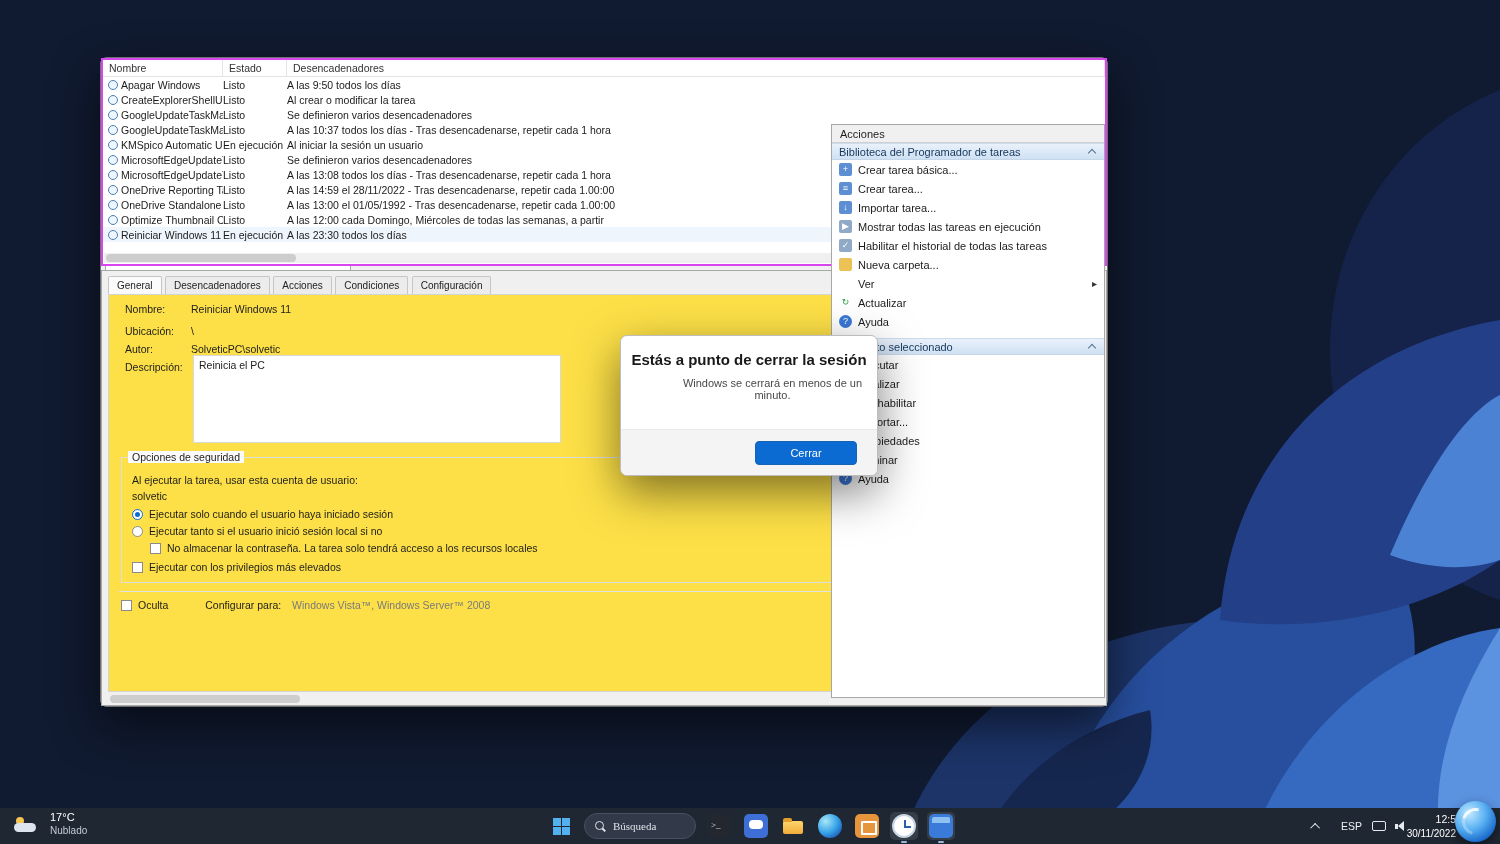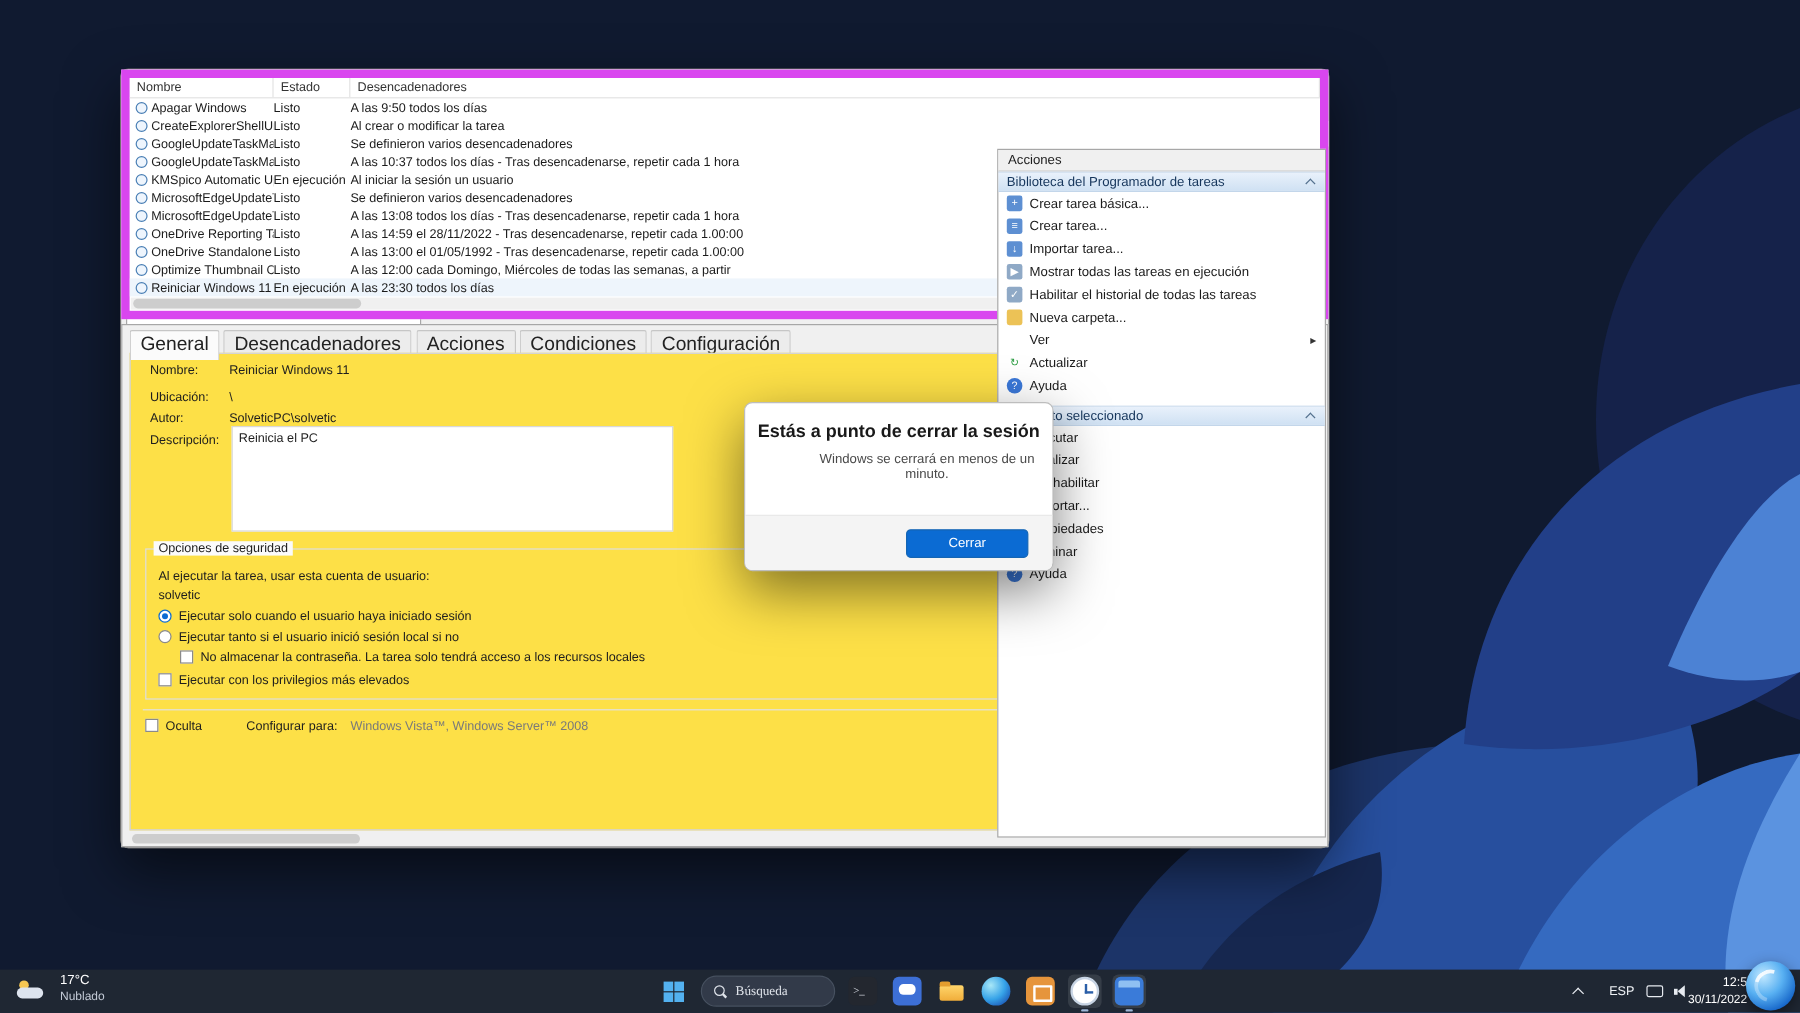--- a/index.html
+++ b/index.html
@@ -41,34 +41,34 @@
   #acts  { left:730px; top:66px; width:274px; height:574px; }
 
   .tree-row { display:flex; align-items:center; height:17px; padding-left:6px; gap:4px; white-space:nowrap; }
   .tree-row .mini-clock { width:11px; height:11px; border:1.5px solid #2f6fbe; border-radius:50%; background:#fff; flex:none; }
   .expander { color:#6b6b6b; font-size:11px; width:8px; margin-left:8px; }
   .folder { width:13px; height:10px; background:#f3c64f; border-radius:1px; position:relative; flex:none; }
   .folder::before { content:""; position:absolute; top:-2px; left:0; width:6px; height:2px; background:#e2ab35; border-radius:1px 1px 0 0; }
   .tree-sel { background:var(--sel); border:1px solid #a8c8e8; padding:0 3px; }
 
   
-  #tasklist { position:absolute; left:0; top:0; right:0; height:208px; background:#fff; border:7px solid #d946ef; overflow:hidden; }
+  #tasklist { position:absolute; left:0; top:0; right:0; height:208px; background:#fff; border:2px solid #d946ef; overflow:hidden; }
   .thead { display:grid; grid-template-columns:120px 64px auto; height:17px; border-bottom:1px solid #e3e3e3; font-size:10.5px; color:#333; }
   .thead span { padding:2px 0 0 6px; border-right:1px solid #e3e3e3; overflow:hidden; white-space:nowrap; }
   .trow { display:grid; grid-template-columns:18px 102px 64px auto; height:15px; font-size:10.5px; color:#1b1b1b; align-items:center; white-space:nowrap; }
   .trow.sel { background:#eef5fc; }
   .trow span { overflow:hidden; }
   .ticon { width:10px; height:10px; border:1.4px solid #4a7fb5; border-radius:50%; background:#eef5fd; margin-left:5px; }
   .hscroll { position:absolute; left:1px; right:1px; bottom:1px; height:10px; background:#f0f0f0; }
   .hthumb { position:absolute; left:2px; top:1px; width:190px; height:8px; background:#cdcdcd; border-radius:4px; }
 
   
   #details { position:absolute; left:0; top:212px; right:0; bottom:0; background:var(--chrome); border:1px solid #a7a7a7; }
   .tabstrip { position:absolute; top:4px; left:6px; height:20px; white-space:nowrap; }
-  .tab { display:inline-block; padding:3px 8px; font-size:16px; color:#222; background:#ececec; border:1px solid #c6c6c6; border-bottom:none; margin-right:-1px; border-radius:2px 2px 0 0; }
+  .tab { display:inline-block; padding:3px 8px; font-size:10px; color:#222; background:#ececec; border:1px solid #c6c6c6; border-bottom:none; margin-right:-1px; border-radius:2px 2px 0 0; }
   .tab.active { background:#fbfbfb; position:relative; z-index:2; }
   .tabpanel { position:absolute; top:23px; left:6px; right:16px; bottom:13px; background:#fde047; border:1px solid #d4d4d4; font-size:10.5px; color:#1d1d1d; }
   .frow { position:absolute; left:16px; white-space:nowrap; }
   .flabel { display:inline-block; width:66px; color:#1d1d1d; }
   .descbox { position:absolute; left:84px; top:60px; width:368px; height:88px; background:#fff; border:1px solid #d8d8d8; padding:3px 5px; }
   .groupbox { position:absolute; left:12px; right:10px; top:162px; height:126px; border:1px solid #dedede; }
   .gb-title { position:absolute; top:-7px; left:6px; background:#fbfbfb; padding:0 4px; }
   .gline { position:absolute; left:10px; white-space:nowrap; }
   .radio { width:11px; height:11px; border:1px solid #8a8a8a; border-radius:50%; background:#fff; display:inline-block; vertical-align:-2px; margin-right:6px; position:relative; }
   .radio.on { border-color:var(--accent); }

